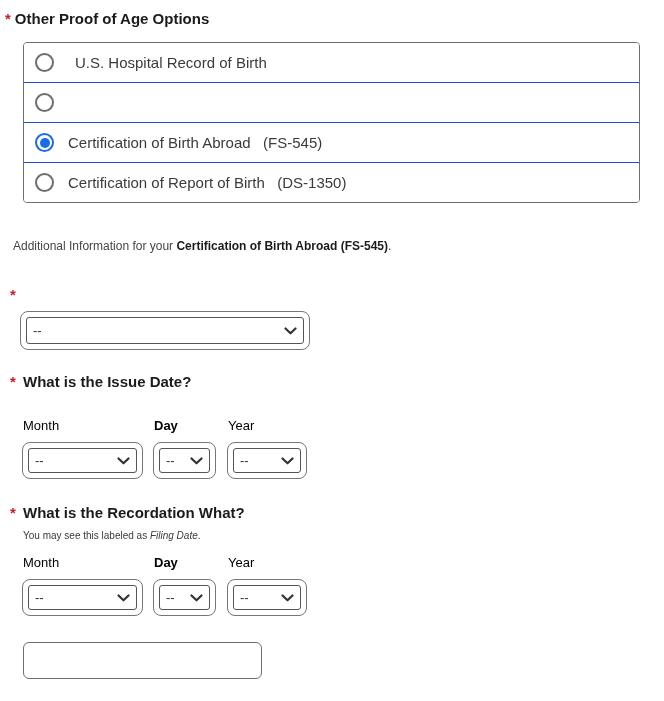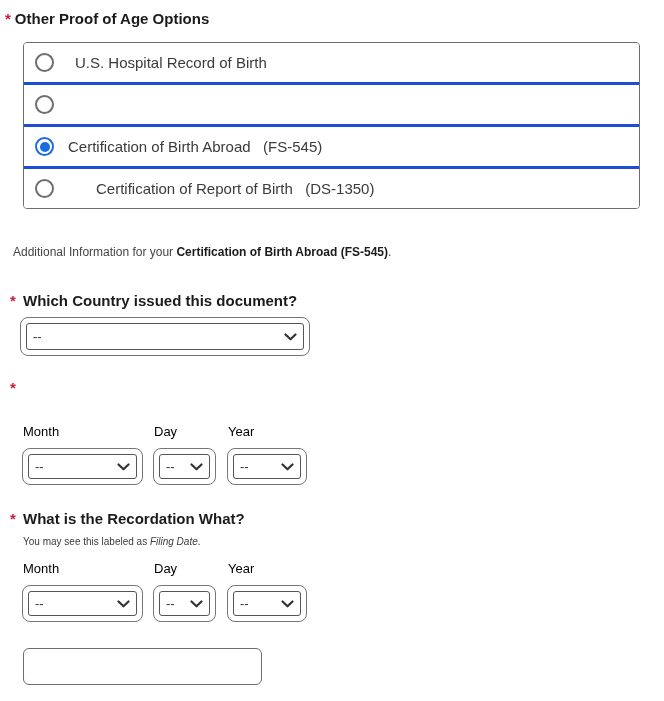--- a/index.html
+++ b/index.html
@@ -14,23 +14,23 @@
   .page-title{display:flex;margin:10px 0 0 5px;font-weight:bold;font-size:15px;}
   .page-title .star{margin-right:4px;}
 
   
   .radio-group{
     margin:15px 0 0 23px;width:617px;box-sizing:border-box;
     border:1px solid #6d6d6d;border-radius:4px;overflow:hidden;background:#fff;
   }
   .radio-row{
     display:flex;align-items:center;height:39px;padding-left:11px;
-    border-bottom:3px solid #1d4ed8;background:#fff;cursor:pointer;
-  }
-  .radio-row:last-child{border-bottom:none;gap:28px;}
+    border-bottom:1px solid #1d4ed8;background:#fff;cursor:pointer;
+  }
+  .radio-row:last-child{border-bottom:none;}
   .radio{
     flex:none;width:15px;height:15px;border:2px solid #6e6e6e;border-radius:50%;
     margin-right:14px;position:relative;background:#fff;box-sizing:content-box;
   }
   .radio.selected{border-color:#1a6ce0;}
   .radio.selected::after{
     content:"";position:absolute;left:2.5px;top:2.5px;right:2.5px;bottom:2.5px;
     border-radius:50%;background:#1a6ce0;
   }
   .radio-label{font-size:15px;color:#3b3b3b;white-space:pre;}
@@ -57,21 +57,21 @@
     width:100%;border:1px solid #555;border-radius:3px;background:#fff;
     font-family:"Liberation Sans","DejaVu Sans",sans-serif;font-size:13px;color:#333;
     padding:0 22px 0 6px;height:27px;
   }
   .chevron{position:absolute;right:7px;top:50%;transform:translateY(-50%);
     pointer-events:none;display:flex;}
   .country-select{width:290px;margin:8px 0 0 10px;}
   #q-country{margin-top:33px;}
 
   .date-labels{display:flex;margin:28px 0 0 13px;color:#000000;font-size:13px;}
-  .dl-month{width:131px;} .dl-day{width:74px;}
+  .dl-month{width:131px;} .dl-day{width:74px;font-weight:bold;}
   .date-row{display:flex;margin:9px 0 0 12px;}
   .date-row select{height:25px;}
   .so-month{width:121px;}
   .so-day{width:63px;margin-left:10px;}
   .so-year{width:80px;margin-left:11px;}
 
   #q-issue{margin-top:23px;}
   #q-record{margin-top:25px;}
   .hint{margin:9px 0 0 13px;color:#3b3b3b;font-size:10px;}
   #q-record .date-labels{margin-top:14px;}
@@ -110,39 +110,39 @@
   </div>
 </div>
 
 <div class="additional-info">
   <span>Additional Information for your </span><b>Certification of Birth Abroad (FS-545)</b><span>.</span>
 </div>
 
 <div class="question" id="q-country">
   <div class="q-heading">
     <span class="star">*</span>
-    <span>Which Country issued this document?</span>
   </div>
   <div class="select-outer country-select">
     <span class="shell">
       <select>
         <option>--</option>
       </select>
       <span class="chevron">
         <svg width="13" height="8" viewBox="0 0 13 8">
             <path d="M1.5 1.5 L6.5 6.3 L11.5 1.5" fill="none" stroke="#333" stroke-width="2.2" stroke-linecap="round" stroke-linejoin="round"></path>
           </svg>
       </span>
     </span>
   </div>
 </div>
 
 <div class="question" id="q-issue">
   <div class="q-heading">
     <span class="star">*</span>
+    <span>What is the Issue Date?</span>
   </div>
   <div class="date-labels">
     <span class="dl-month">Month</span>
     <span class="dl-day">Day</span>
     <span class="dl-year">Year</span>
   </div>
   <div class="date-row">
     <div class="select-outer so-month">
       <span class="shell">
         <select><option>--</option></select>

